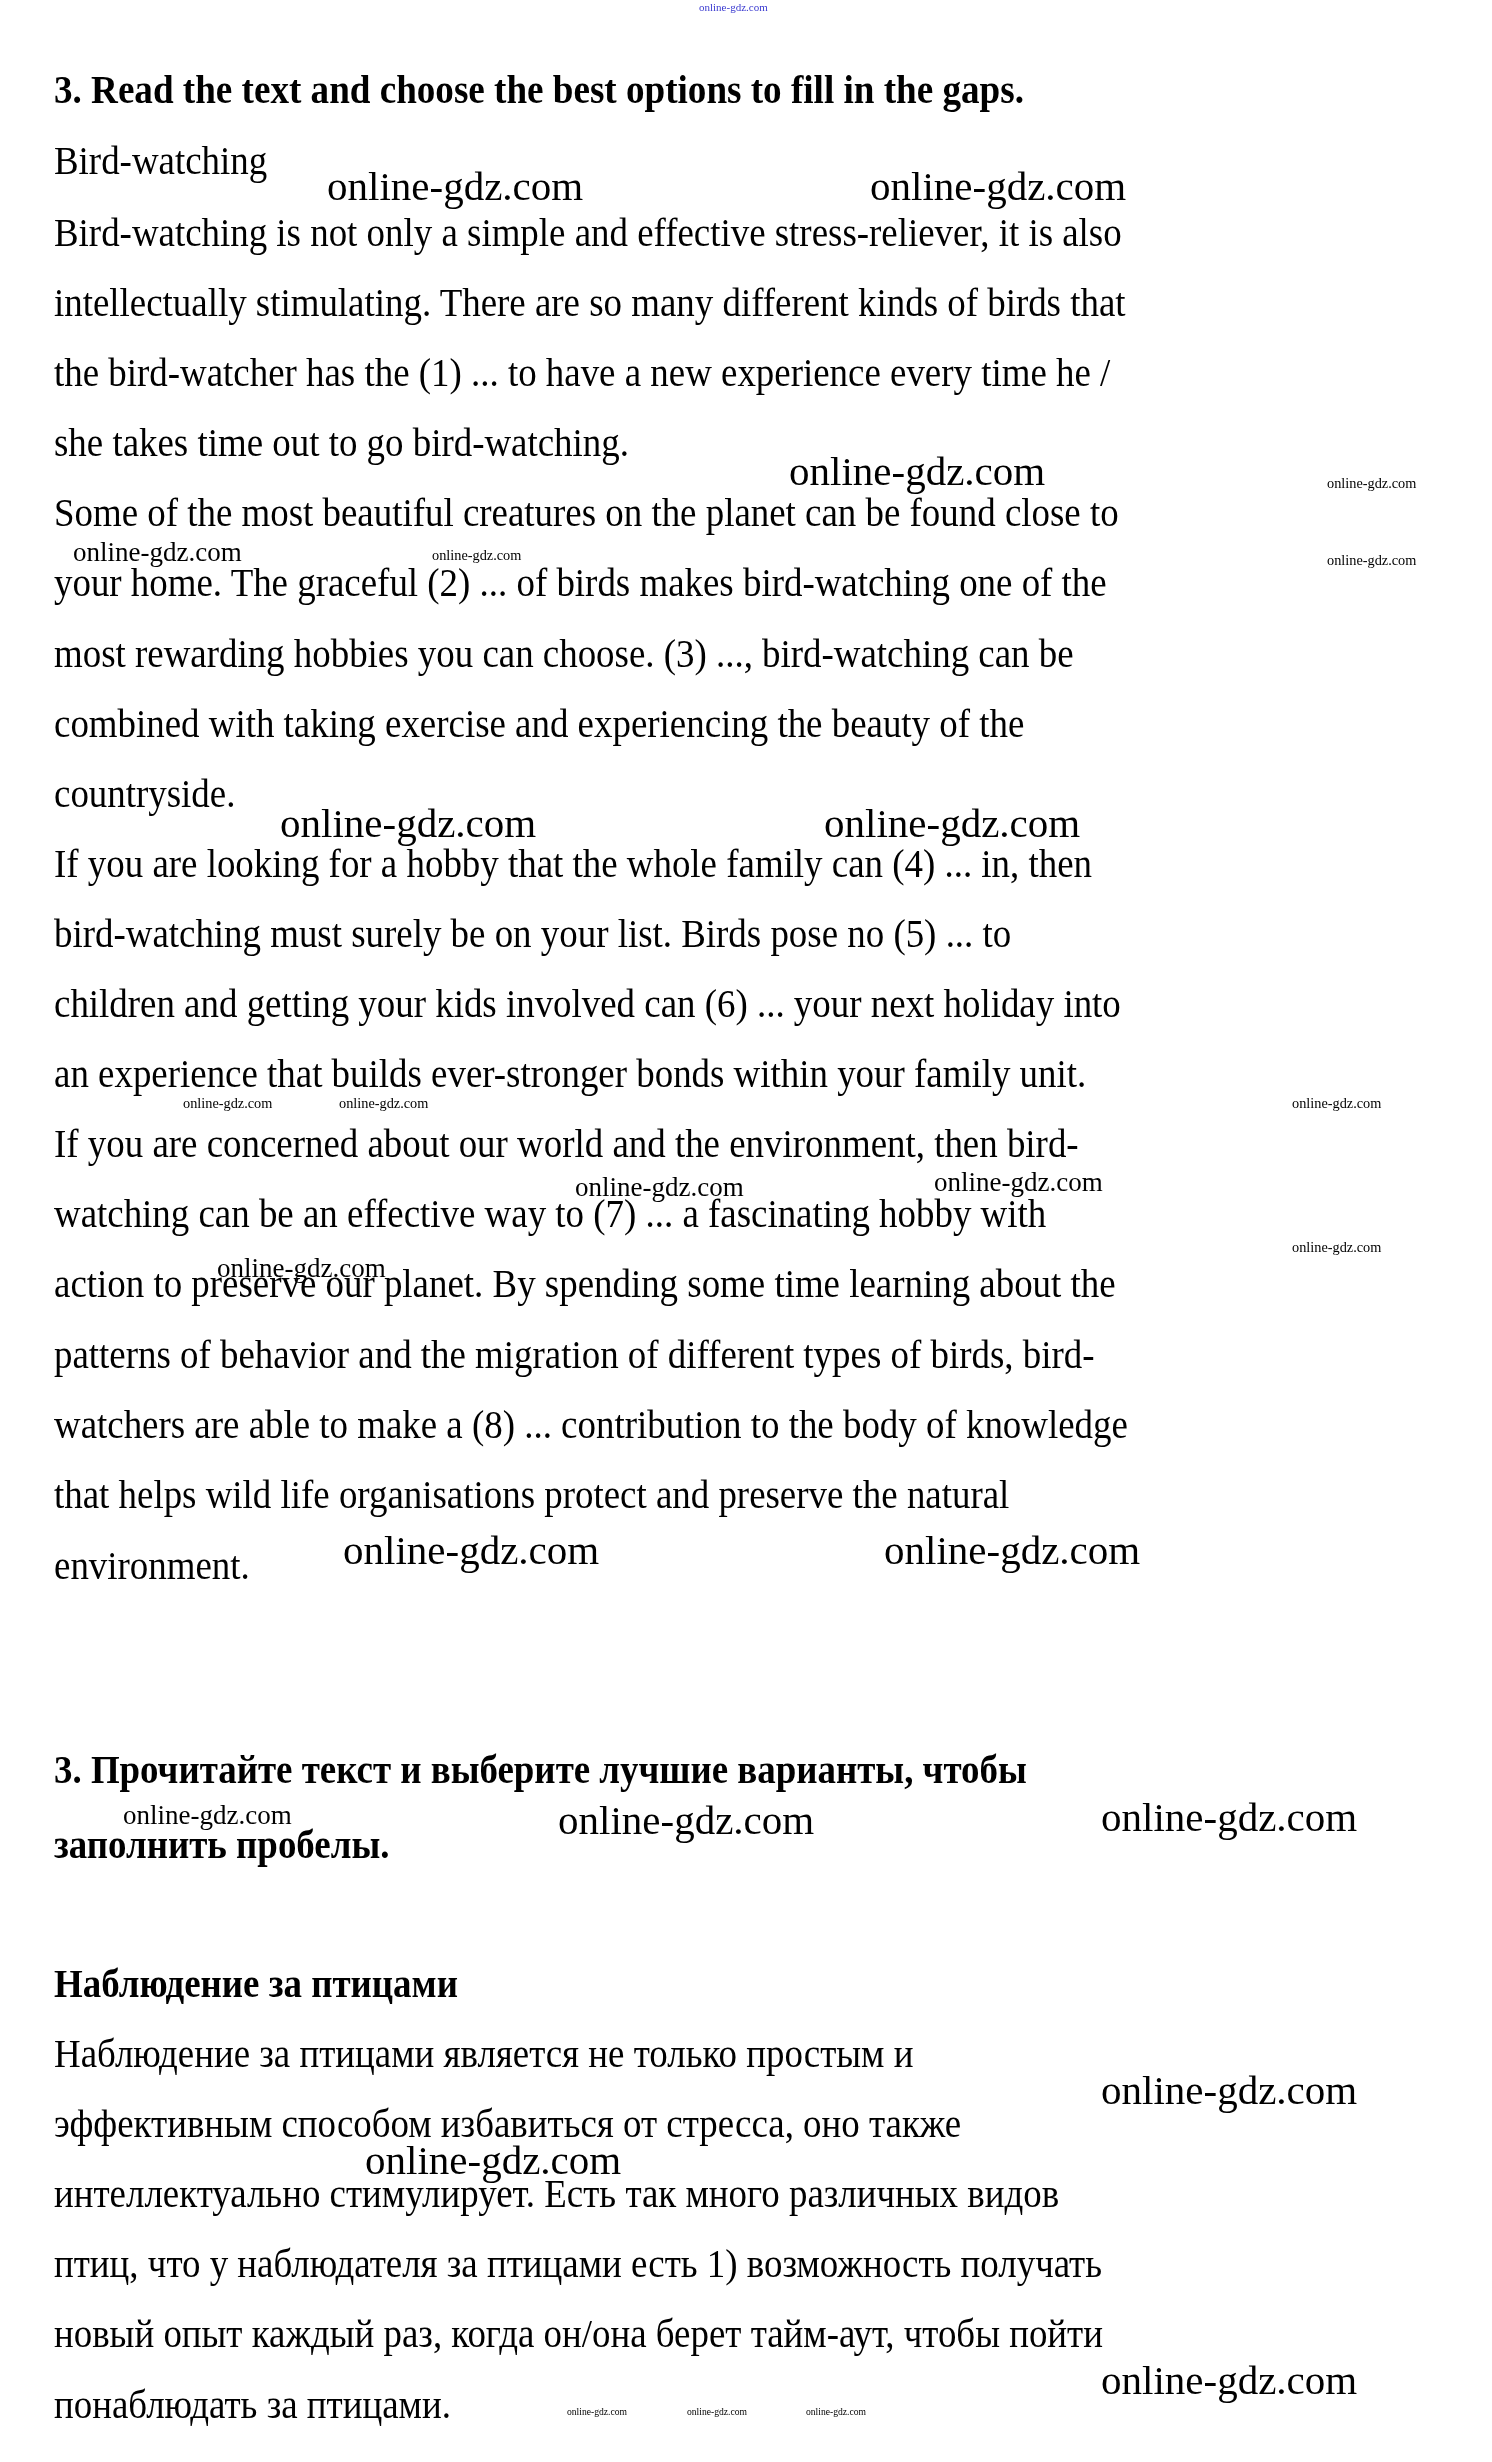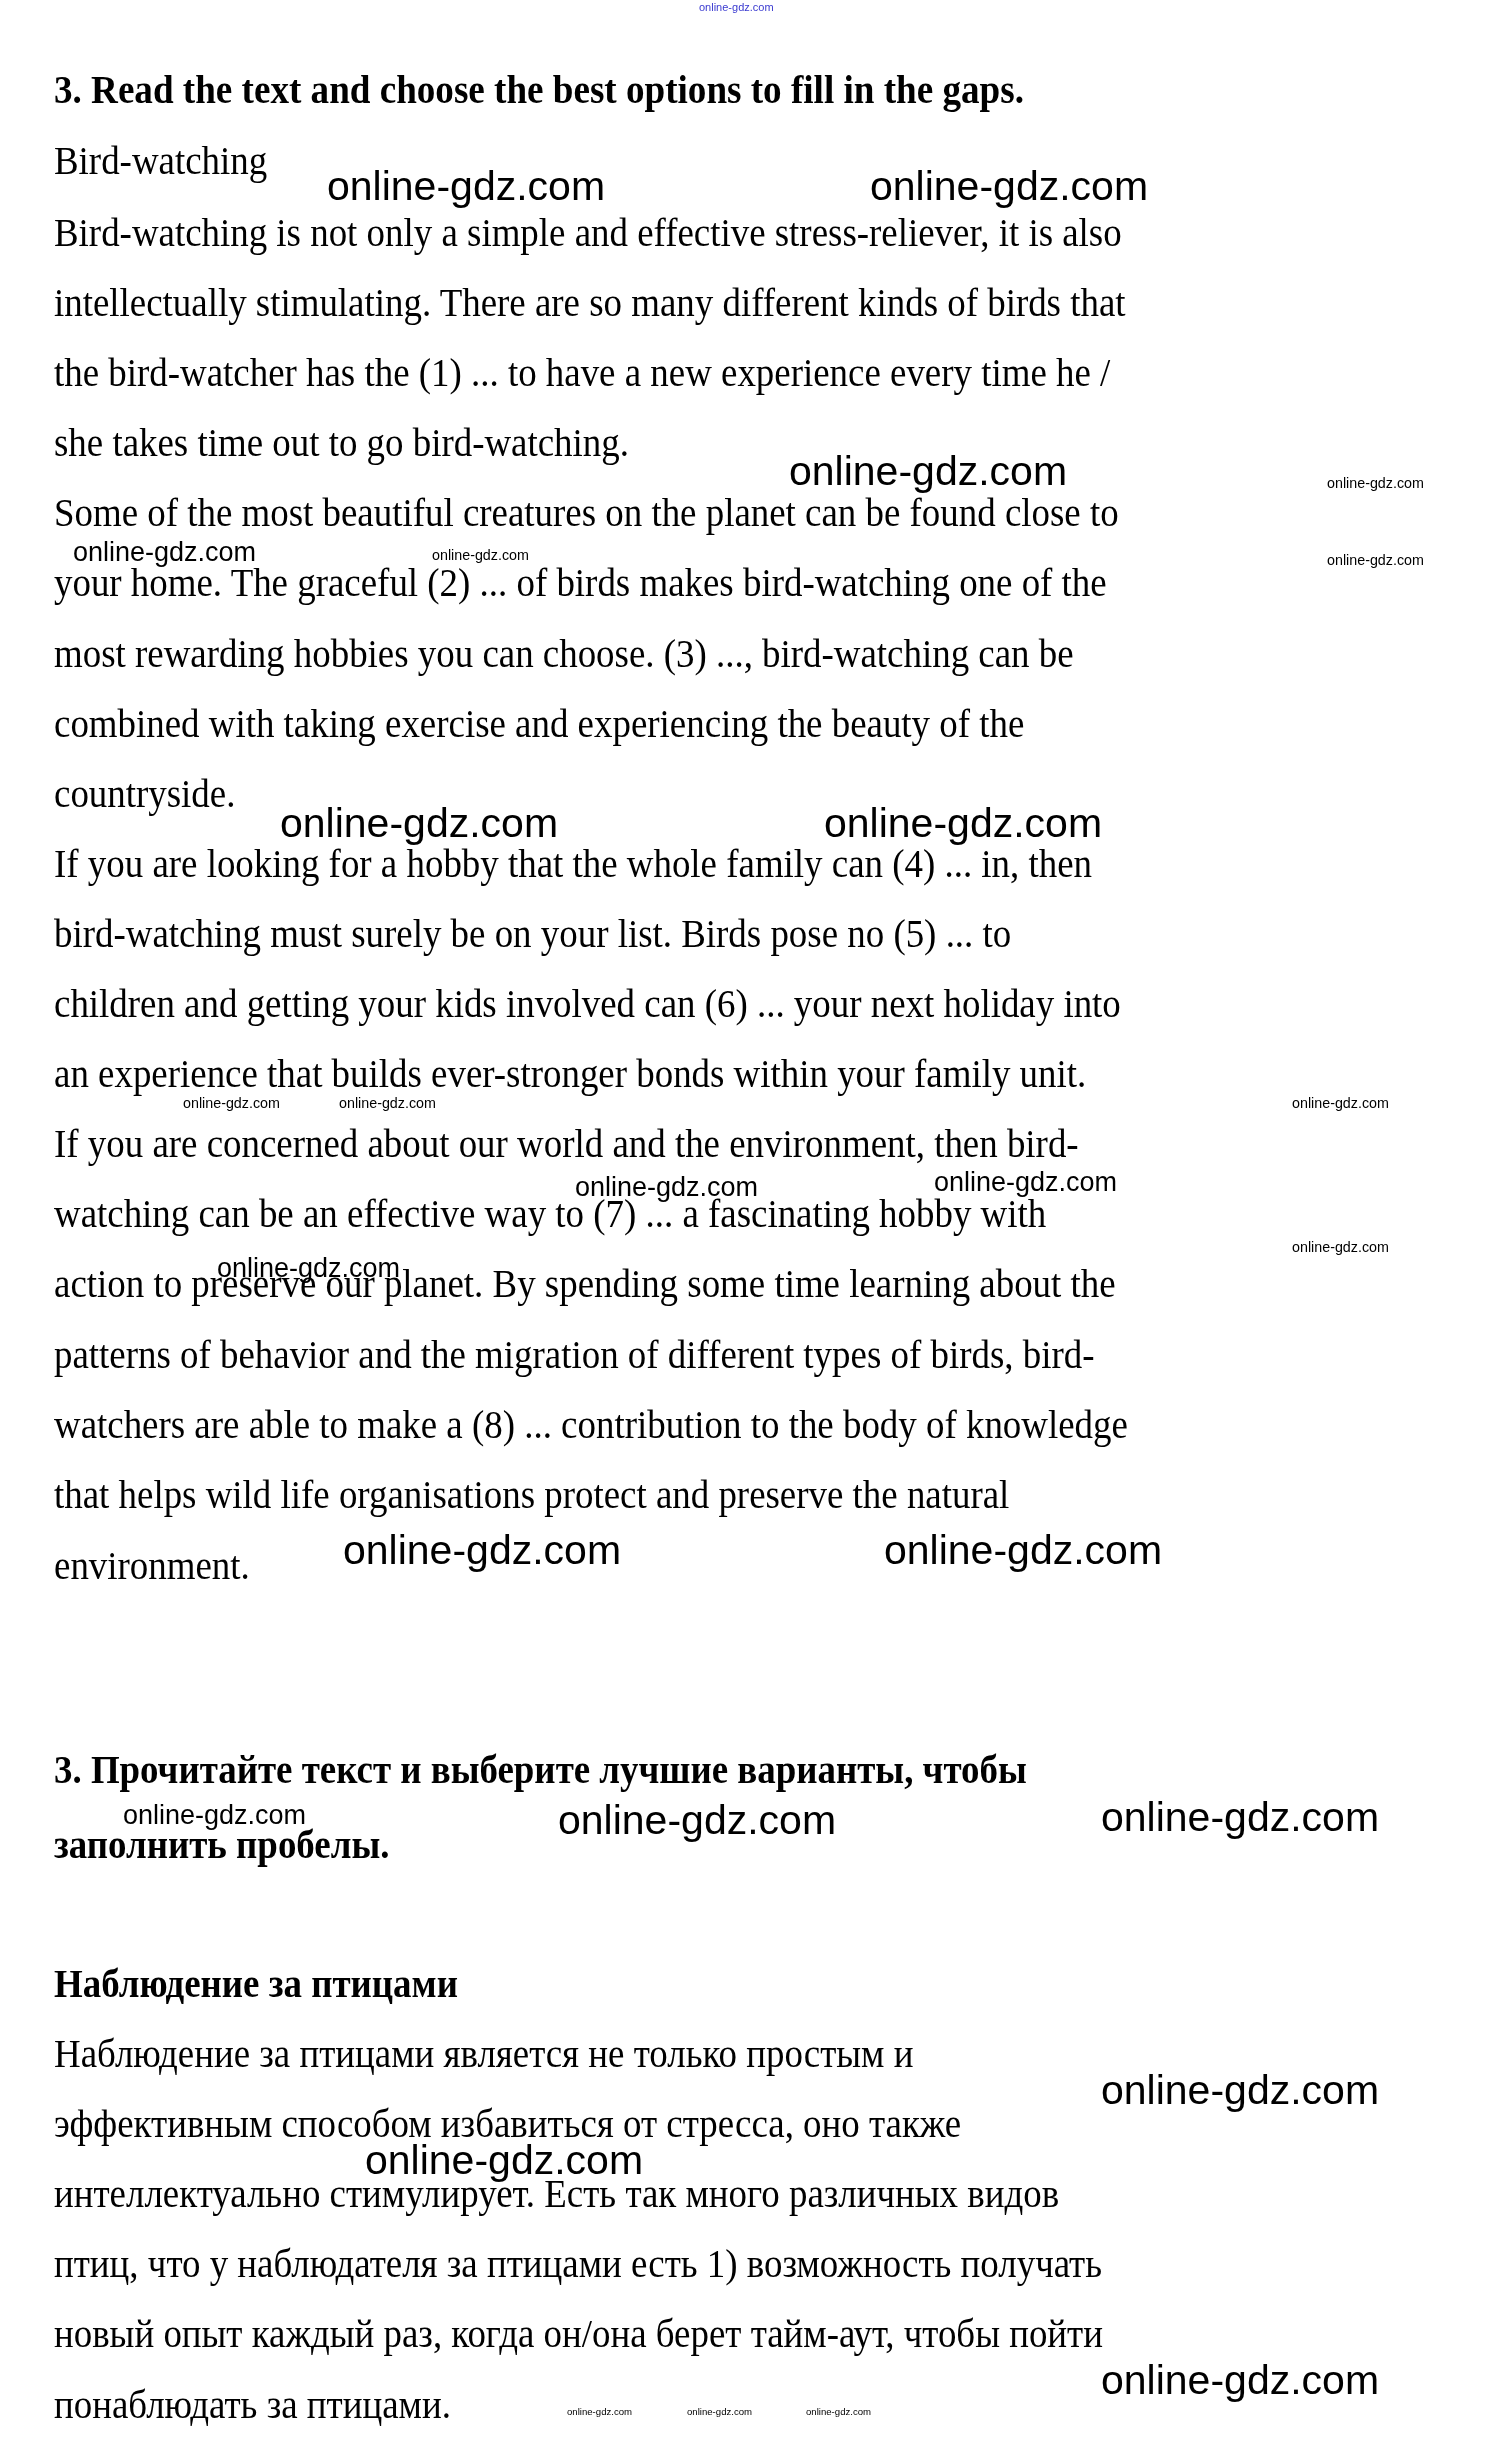--- a/index.html
+++ b/index.html
@@ -7,21 +7,21 @@
   .page { position: absolute; left: 0; top: 0; width: 1492px; height: 2462px; background: #fff; }
   .line {
     position: absolute; left: 54px; white-space: nowrap;
     font-family: "Liberation Serif", "DejaVu Serif", serif;
     font-size: 41px; line-height: 1; color: #000;
     transform-origin: left top;
   }
   .bold { font-weight: bold; }
   .wm {
     position: absolute; white-space: nowrap;
-    font-family: Liberation Sans, sans-serif;
+    font-family: Liberation Serif, serif;
     color: #000; line-height: 1;
   }
   .wm-big { font-size: 41px; }
   .wm-mid { font-size: 27px; }
   .wm-small { font-size: 14.3px; }
   .wm-top { font-size: 11px; color: #3a3ad0; }
 </style>
 </head>
 <body>
 

